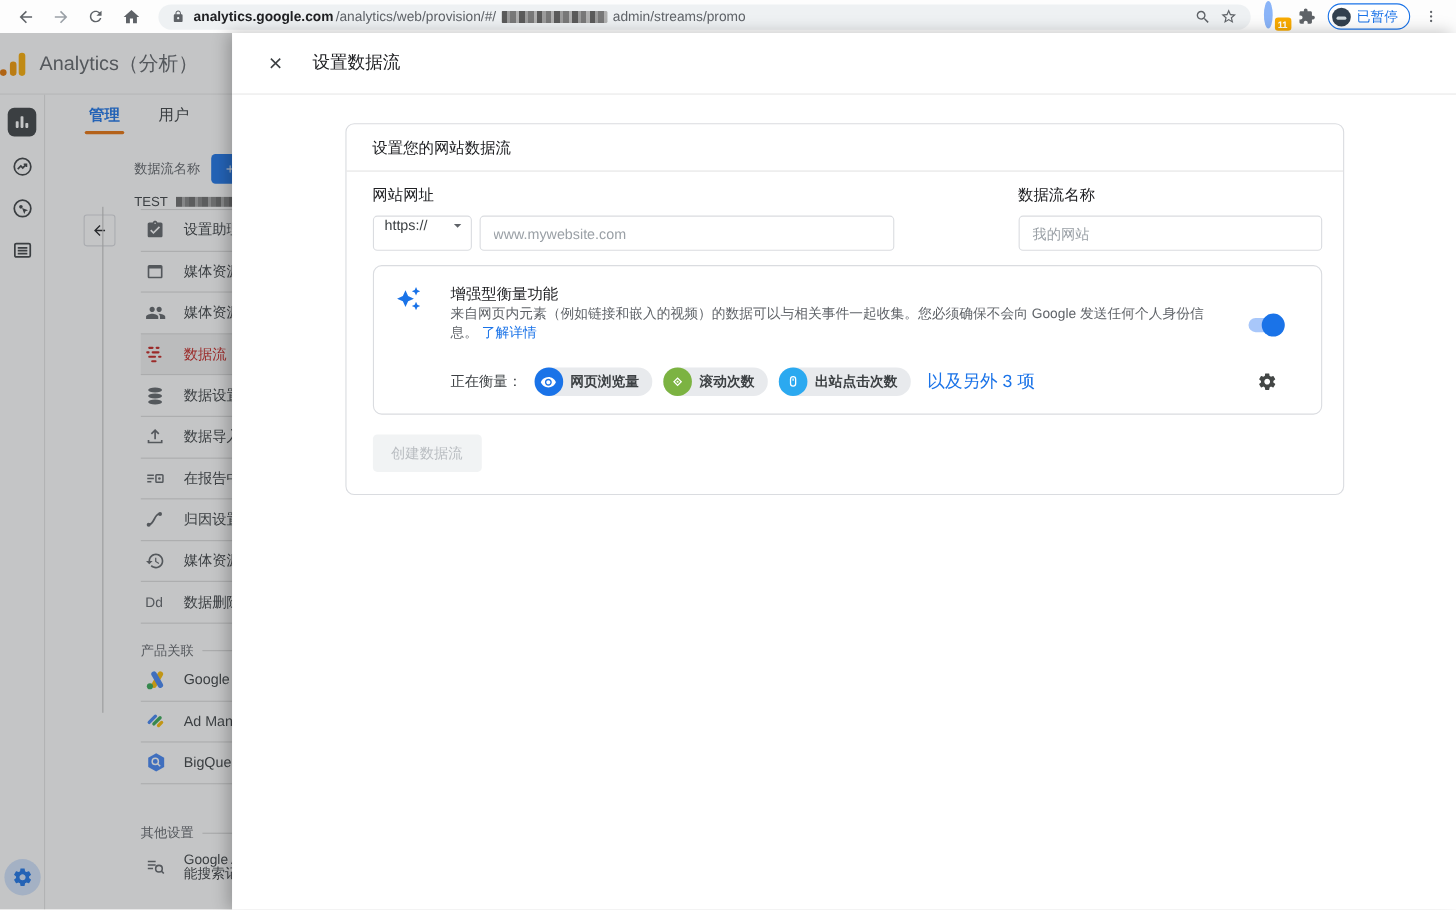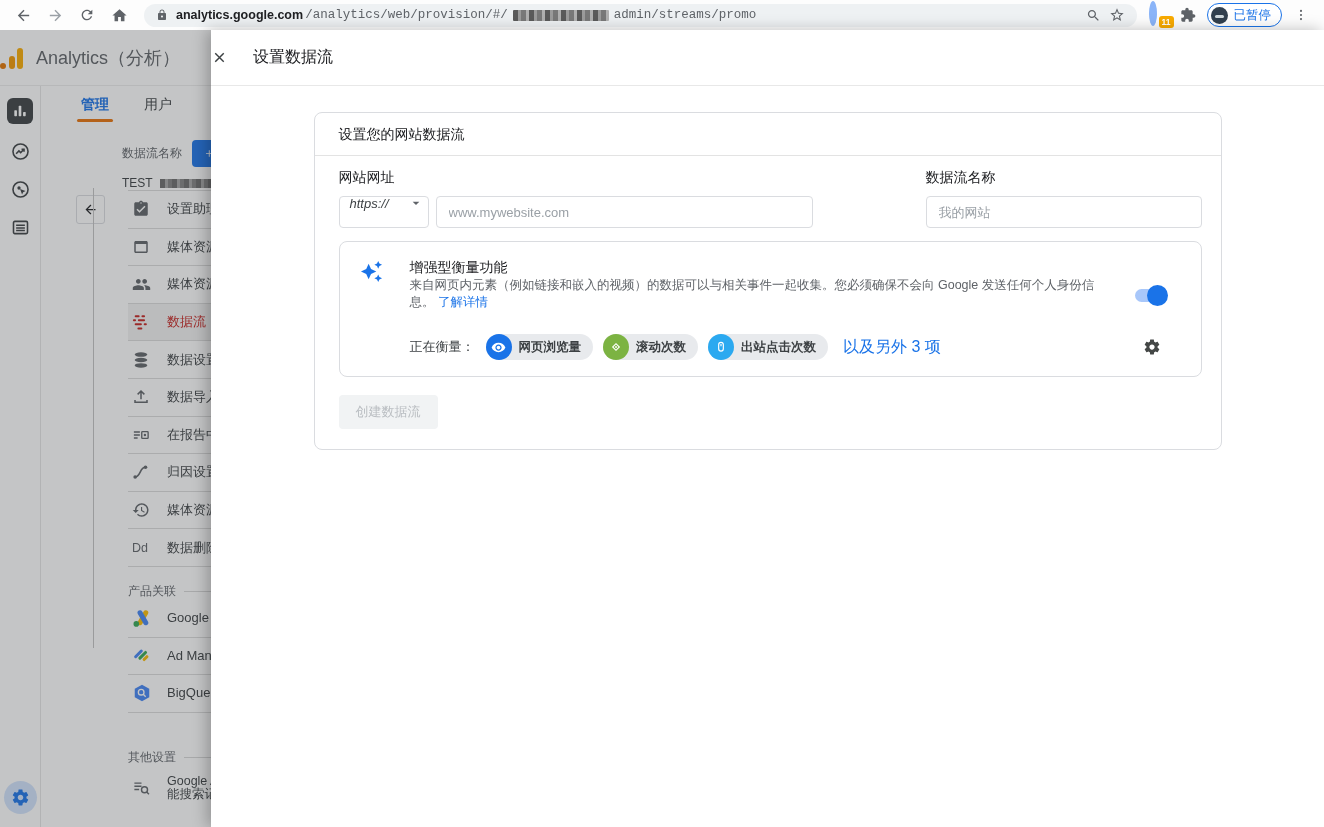--- a/index.html
+++ b/index.html
@@ -8,21 +8,21 @@
   svg{display:block}
 
   
   .toolbar{position:absolute;top:0;left:0;right:0;height:30px;background:#fdfdfd;
            display:flex;align-items:center;padding:0 10px;box-sizing:border-box;gap:6px;}
   .tb-btn{width:26px;height:26px;display:flex;align-items:center;justify-content:center;color:#5f6368;flex:0 0 auto;}
   .tb-btn.dim{color:#9aa0a6;}
   .omnibox{flex:1;height:23px;background:#eef1f3;border-radius:12px;display:flex;align-items:center;
            padding:0 12px;margin:0 6px;gap:8px;min-width:0;}
   .url{font-size:12.5px;color:#202124;white-space:nowrap;overflow:hidden;display:flex;align-items:center;gap:2px;}
-  .url .path{color:#5f6368;font-family:Liberation Mono, monospace;}
+  .url .path{color:#5f6368;}
   .censor{display:inline-block;width:96px;height:11px;border-radius:1px;margin:0 3px;
           background:repeating-linear-gradient(90deg,#5a5a5a 0 5px,#9b9b9b 5px 8px,#787878 8px 13px,#b0b0b0 13px 16px);}
   .omni-spacer{flex:1;}
   .ext-ring{position:relative;width:20px;height:20px;flex:0 0 auto;}
   .ext-ring .ring{width:16px;height:16px;border:4px solid #8ab4f8;border-radius:50%;box-sizing:content-box;
                   width:12px;height:12px;}
   .ext-badge{position:absolute;right:-5px;bottom:-3px;background:#f9ab00;color:#fff;font-size:8.5px;font-weight:bold;
              padding:1px 3px;border-radius:3px;line-height:10px;}
   .paused-pill{display:flex;align-items:center;gap:6px;border:1.5px solid #1a73e8;border-radius:13px;
                height:22px;padding:0 10px 0 3px;color:#1a73e8;font-size:12.5px;flex:0 0 auto;background:#fff;}
@@ -71,34 +71,34 @@
   .sect{margin-top:16px;display:flex;align-items:center;gap:8px;}
   .sect-label{font-size:12px;color:#5f6368;white-space:nowrap;}
   .sect-line{flex:1;border-top:1px solid #d7d7d7;}
   .two-line .mlabel{white-space:normal;line-height:13px;font-size:12.5px;}
 
   .scrim{position:absolute;inset:0;background:rgba(60,64,67,0.30);z-index:40;}
 
   
   .modal{position:absolute;left:211px;top:0;right:0;bottom:0;background:#fff;z-index:60;
          box-shadow:-4px 0 14px rgba(0,0,0,0.25);}
-  .modal-header{height:55px;display:flex;align-items:center;gap:25px;border-bottom:1px solid #e8e8e8;}
+  .modal-header{height:55px;display:flex;align-items:center;gap:25px;padding-left:31px;border-bottom:1px solid #e8e8e8;}
   .close-x{color:#3c4043;display:flex;}
   .modal-title{font-size:16px;color:#202124;}
   .modal-body{display:flex;justify-content:center;padding-top:26px;}
   .card{width:908px;border:1px solid #dadce0;border-radius:8px;box-sizing:border-box;background:#fff;}
   .card-header{height:42px;line-height:42px;padding:0 24px;font-size:14px;color:#202124;border-bottom:1px solid #e3e3e3;}
   .card-body{padding:13px 19px 20px 24px;}
   .form-row{display:flex;justify-content:space-between;}
   .col-url{width:474px;}
   .col-name{width:276px;}
   .field-label{font-size:14px;color:#202124;display:block;margin-bottom:9px;}
   .url-row{display:flex;gap:7px;}
-  .protocol{width:90px;height:32px;border:1px solid #dadce0;border-radius:4px;display:flex;align-items:flex-end;
-            justify-content:space-between;padding:0 4px 16px 10px;font-size:13px;color:#3c4043;box-sizing:border-box;background:#fff;font-style:italic;}
+  .protocol{width:90px;height:32px;border:1px solid #dadce0;border-radius:4px;display:flex;align-items:flex-start;
+            justify-content:space-between;padding:0 4px 16px 10px;font-size:13px;color:#3c4043;box-sizing:border-box;background:#fff;}
   .txt-input{height:32px;border:1px solid #dadce0;border-radius:4px;padding:0 12px;font-size:13px;color:#202124;
              box-sizing:border-box;outline:none;background:#fff;}
   .txt-input::placeholder{color:#9aa0a6;}
   .url-input{flex:1;}
   .name-input{width:100%;}
 
   .enhanced{margin-top:13px;border:1px solid #dadce0;border-radius:8px;padding:17px 36px 16px 20px;}
   .enh-grid{display:flex;}
   .enh-spark{width:50px;padding-top:1px;flex:0 0 auto;}
   .enh-content{flex:1;min-width:0;}

